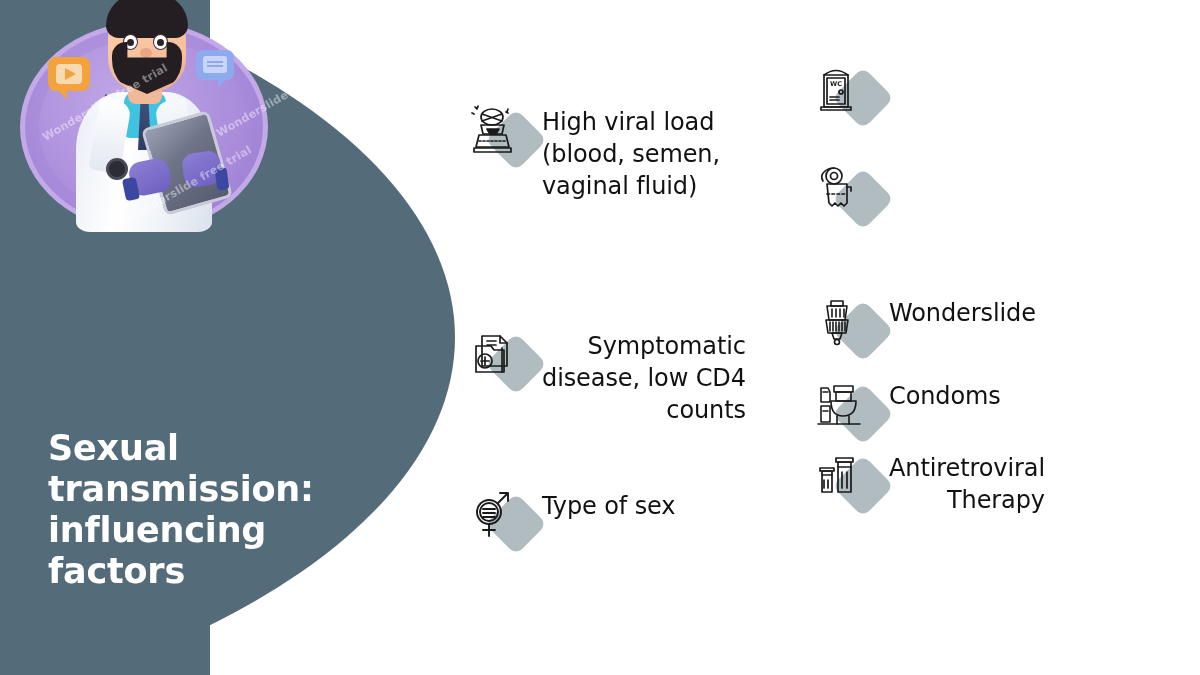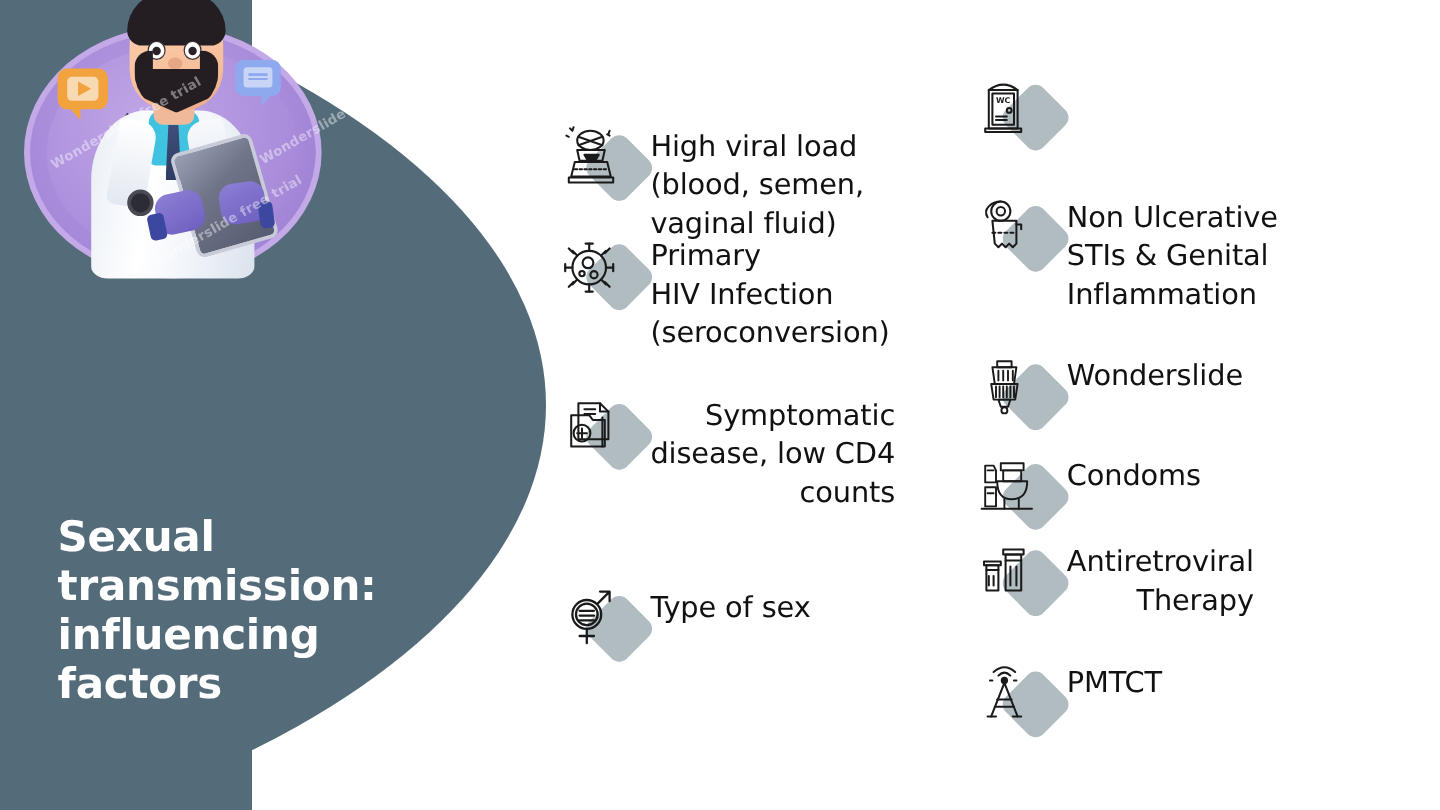--- a/index.html
+++ b/index.html
@@ -374,42 +374,20 @@
             <path d="M6 44 H43 v4 H6 Z"></path>
             <path d="M7 3 l2 2 M10 2 l-1 3 M38 8 l2 1 M40 5 l-1 3 M4 9 l2 1"></path>
           </svg>
         </div>
       </div>
       <div class="row-label">High viral load
 (blood, semen,
 vaginal fluid)</div>
     </div>
 
-    <div class="row" style="top:195px;left:0;width:330px;">
-      <div class="icon-wrap">
-        <div class="icon-shadow"></div>
-        <div class="icon-glyph">
-          <svg viewBox="0 0 54 56" fill="none" stroke="#1a1a1a" stroke-width="1.8" stroke-linecap="round" stroke-linejoin="round">
-            <circle cx="23" cy="28" r="14"></circle>
-            <circle cx="22" cy="24" r="4.5"></circle>
-            <circle cx="17" cy="33" r="2.2"></circle>
-            <circle cx="27" cy="34" r="3"></circle>
-            <g>
-              <path d="M23 14 v-6 M23 42 v6 M9 28 h-6 M37 28 h6"></path>
-              <path d="M13 18 l-4 -4 M33 18 l4 -4 M13 38 l-4 4 M33 38 l4 4"></path>
-              <path d="M20 8 h6 M20 48 h6 M3 25 v6 M43 25 v6"></path>
-              <path d="M6 12 l4 4 M40 12 l-4 4 M6 44 l4 -4 M40 44 l-4 -4"></path>
-            </g>
-          </svg>
-        </div>
-      </div>
-      <div class="row-label">Primary
-HIV Infection
-(seroconversion)</div>
-    </div>
 
     <div class="row" style="top:328px;left:0;width:330px;text-align:right;">
       <div class="icon-wrap">
         <div class="icon-shadow"></div>
         <div class="icon-glyph">
           <svg viewBox="0 0 54 56" fill="none" stroke="#1a1a1a" stroke-width="1.7" stroke-linecap="round" stroke-linejoin="round">
             <path d="M14 8 H32 L39 15 V38 H14 Z"></path>
             <path d="M32 8 V15 H39"></path>
             <path d="M19 13 h9 M19 17 h9"></path>
             <path d="M8 18 H23 l3 4 H36 V44 H8 Z"></path>
@@ -468,23 +446,20 @@
           <svg viewBox="0 0 54 56" fill="none" stroke="#1a1a1a" stroke-width="1.7" stroke-linecap="round" stroke-linejoin="round">
             <circle cx="19" cy="13" r="8"></circle>
             <circle cx="19" cy="13" r="3.5"></circle>
             <path d="M8 18 Q5 13 9 9 Q13 5 19 5"></path>
             <path d="M12 21 H32 V40 l-3 3 -3 -3 -3 3 -3 -3 -3 3 -3 -3 Z"></path>
             <path d="M32 24 h4 v4"></path>
             <path d="M12 31 H32" stroke-dasharray="2.5 2.5"></path>
           </svg>
         </div>
       </div>
-      <div class="row-label">Non Ulcerative
-STIs &amp; Genital
-Inflammation</div>
     </div>
 
     <div class="row" style="top:295px;left:0;width:345px;">
       <div class="icon-wrap">
         <div class="icon-shadow"></div>
         <div class="icon-glyph">
           <svg viewBox="0 0 54 56" fill="none" stroke="#1a1a1a" stroke-width="1.6" stroke-linecap="round" stroke-linejoin="round">
             <path d="M16 6 H28 V11 H16 Z"></path>
             <path d="M12 11 H32 L30 25 H14 Z"></path>
             <path d="M17 14 v8 M21 14 v8 M25 14 v8 M29 14 v8"></path>
@@ -531,33 +506,16 @@
             <path d="M23 12 H36 V42 H23 Z"></path>
             <path d="M23 17 H36"></path>
             <path d="M27 22 v16 M32 22 v16"></path>
           </svg>
         </div>
       </div>
       <div class="row-label">Antiretroviral
 Therapy</div>
     </div>
 
-    <div class="row" style="top:551px;left:0;width:345px;">
-      <div class="icon-wrap">
-        <div class="icon-shadow"></div>
-        <div class="icon-glyph">
-          <svg viewBox="0 0 54 56" fill="none" stroke="#1a1a1a" stroke-width="1.7" stroke-linecap="round" stroke-linejoin="round">
-            <circle cx="22" cy="16" r="2.2" fill="#1a1a1a"></circle>
-            <path d="M17 12 Q22 7 27 12"></path>
-            <path d="M13 9 Q22 1 31 9"></path>
-            <path d="M10 16 h4 M30 16 h4" stroke-dasharray="2 2"></path>
-            <path d="M22 18 L11 46 M22 18 L33 46"></path>
-            <path d="M16 32 H28 M14 38 H30"></path>
-            <path d="M8 46 H15 M29 46 H36"></path>
-          </svg>
-        </div>
-      </div>
-      <div class="row-label">PMTCT</div>
-    </div>
 
   </div>
 
 </div>
 
 </body></html>

